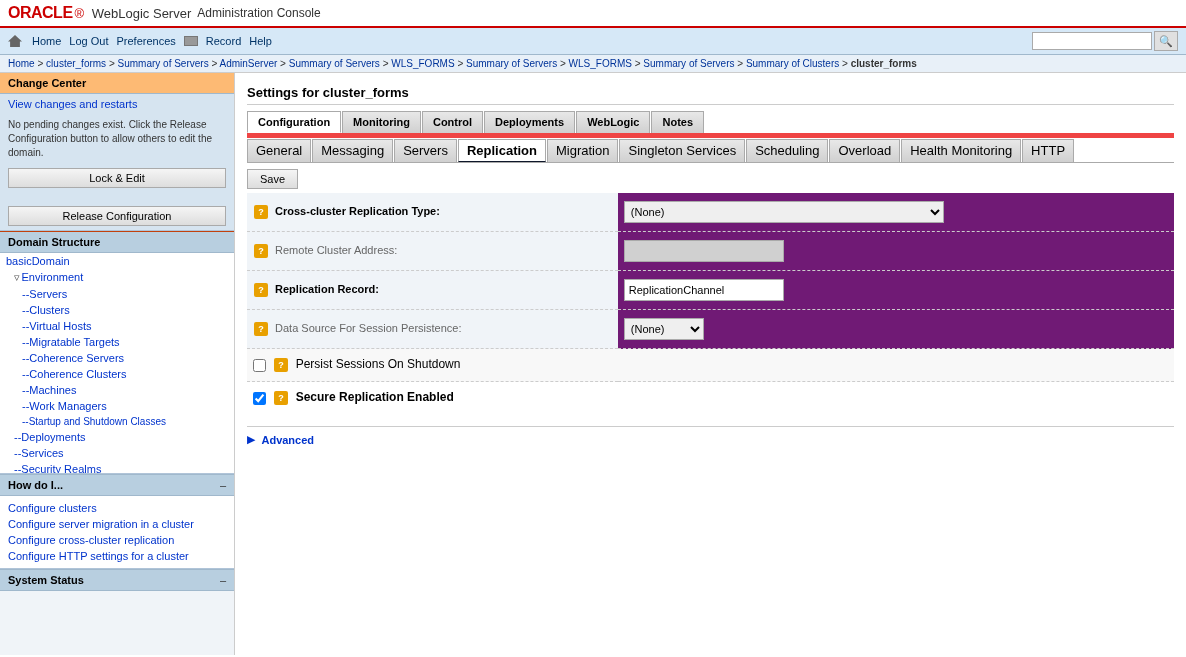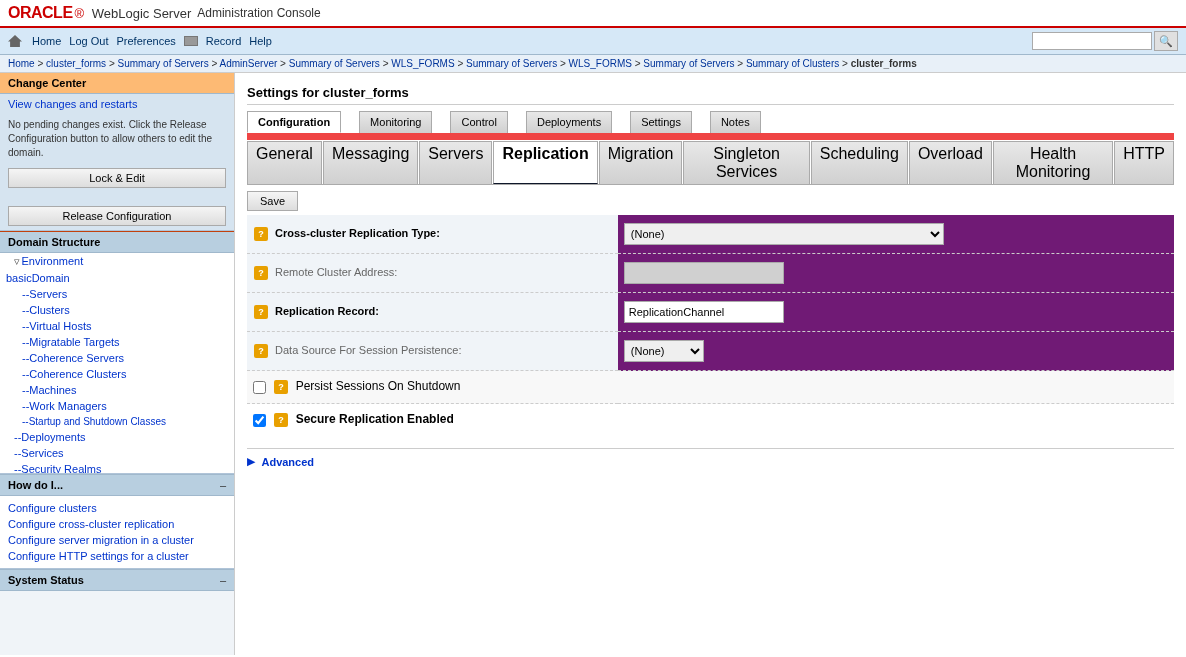--- a/index.html
+++ b/index.html
@@ -64,26 +64,26 @@
     .collapse-btn { background: none; border: none; cursor: pointer; font-size: 11px; color: #333; padding: 0; }
 
     
     #content { flex: 1; overflow-y: auto; padding: 0; background: #fff; }
     #content-inner { padding: 6px 12px; }
 
     
     .page-title { font-size: 13px; font-weight: bold; color: #000; padding: 6px 0 4px; border-bottom: 1px solid #ccc; margin-bottom: 6px; }
 
     
-    .tab-bar { display: flex; gap: 18px; border-bottom: 7px solid #ef4444; margin-bottom: 0; }
-    .tab { background: linear-gradient(to bottom, #e8e8e8, #d0d0d0); border: 1px solid #aaa; border-bottom: none; padding: 4px 10px; font-size: 11px; cursor: pointer; color: #000; }
+    .tab-bar { display: flex; gap: 1px; border-bottom: 5px solid #ef4444; margin-bottom: 0; }
+    .tab { background: linear-gradient(to bottom, #e8e8e8, #d0d0d0); border: 1px solid #aaa; border-bottom: none; padding: 4px 10px; font-size: 11px; cursor: pointer; color: #000; font-weight: bold; }
     .tab.active { background: #fff; border-bottom: 1px solid #fff; font-weight: bold; z-index: 1; }
 
     .subtab-bar { display: flex; gap: 1px; border-bottom: 1px solid #aaa; margin-bottom: 6px; margin-top: 1px; }
-    .subtab { background: linear-gradient(to bottom, #e8e8e8, #d0d0d0); border: 1px solid #aaa; border-bottom: none; padding: 3px 8px; font-size: 16px; cursor: pointer; color: #000; text-align: center; }
+    .subtab { background: linear-gradient(to bottom, #e8e8e8, #d0d0d0); border: 1px solid #aaa; border-bottom: none; padding: 3px 8px; font-size: 13px; cursor: pointer; color: #000; text-align: center; }
     .subtab.active { background: #fff; border-bottom: 1px solid #0f172a; font-weight: bold; z-index: 1; }
 
     
     .save-btn-bar { margin: 4px 0; }
     .save-btn-bar button { background: linear-gradient(to bottom, #f5f5f5, #ddd); border: 1px solid #aaa; padding: 3px 12px; font-size: 11px; cursor: pointer; }
 
     
     .info-text { font-size: 11px; color: #333; padding: 8px 0; margin-bottom: 8px; }
 
     
@@ -176,24 +176,24 @@
       </div>
     </div>
 
     <div id="domain-structure">
       <div class="ds-header">
         <span>Domain Structure</span>
       </div>
       <div class="ds-tree">
         <ul>
           <li>
+              <a class="tree-l0">basicDomain</a>
+            </li>
+          <li>
               <a class="tree-l1"><span class="tree-expand">▿</span>Environment</a>
-            </li>
-          <li>
-              <a class="tree-l0">basicDomain</a>
             </li>
           <li>
               <a class="tree-l2">--Servers</a>
             </li>
           <li>
               <a class="tree-l2">--Clusters</a>
             </li>
           <li>
               <a class="tree-l2">--Virtual Hosts</a>
             </li>
@@ -230,22 +230,22 @@
 
     <div id="sidebar-scroll">
 
       <div id="how-do-i">
         <div class="hdi-header">
           <span>How do I...</span>
           <button class="collapse-btn">–</button>
         </div>
         <div class="hdi-content">
           <a>Configure clusters</a>
+          <a>Configure server migration in a cluster</a>
           <a>Configure cross-cluster replication</a>
-          <a>Configure server migration in a cluster</a>
           <a>Configure HTTP settings for a cluster</a>
         </div>
       </div>
 
       <div id="system-status">
         <div class="ss-header">
           <span>System Status</span>
           <button class="collapse-btn">–</button>
         </div>
       </div>
@@ -256,21 +256,21 @@
   <div id="content">
     <div id="content-inner">
 
       <div class="page-title">Settings for cluster_forms</div>
 
       <div class="tab-bar">
         <div class="tab active">Configuration</div>
         <div class="tab">Monitoring</div>
         <div class="tab">Control</div>
         <div class="tab">Deployments</div>
-        <div class="tab">Settings</div>
+        <div class="tab">WebLogic</div>
         <div class="tab">Notes</div>
       </div>
 
       <div class="subtab-bar">
         <div class="subtab">General</div>
         <div class="subtab">Messaging</div>
         <div class="subtab">Servers</div>
         <div class="subtab active">Replication</div>
         <div class="subtab">Migration</div>
         <div class="subtab">Singleton Services</div>

